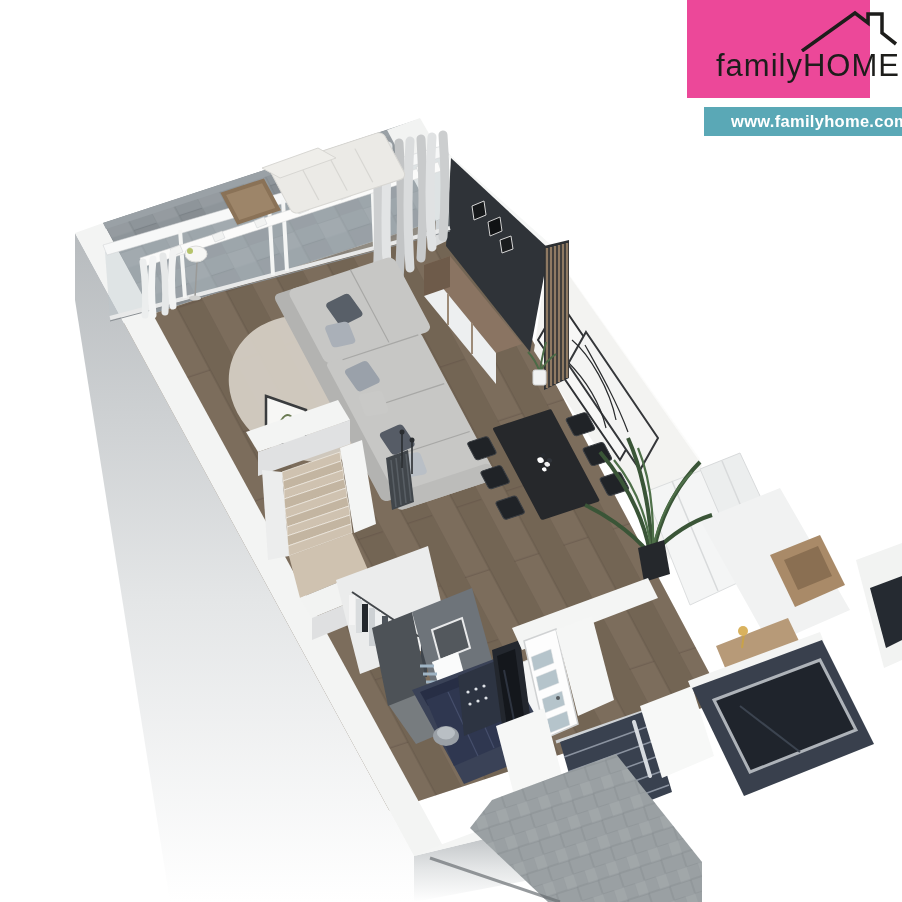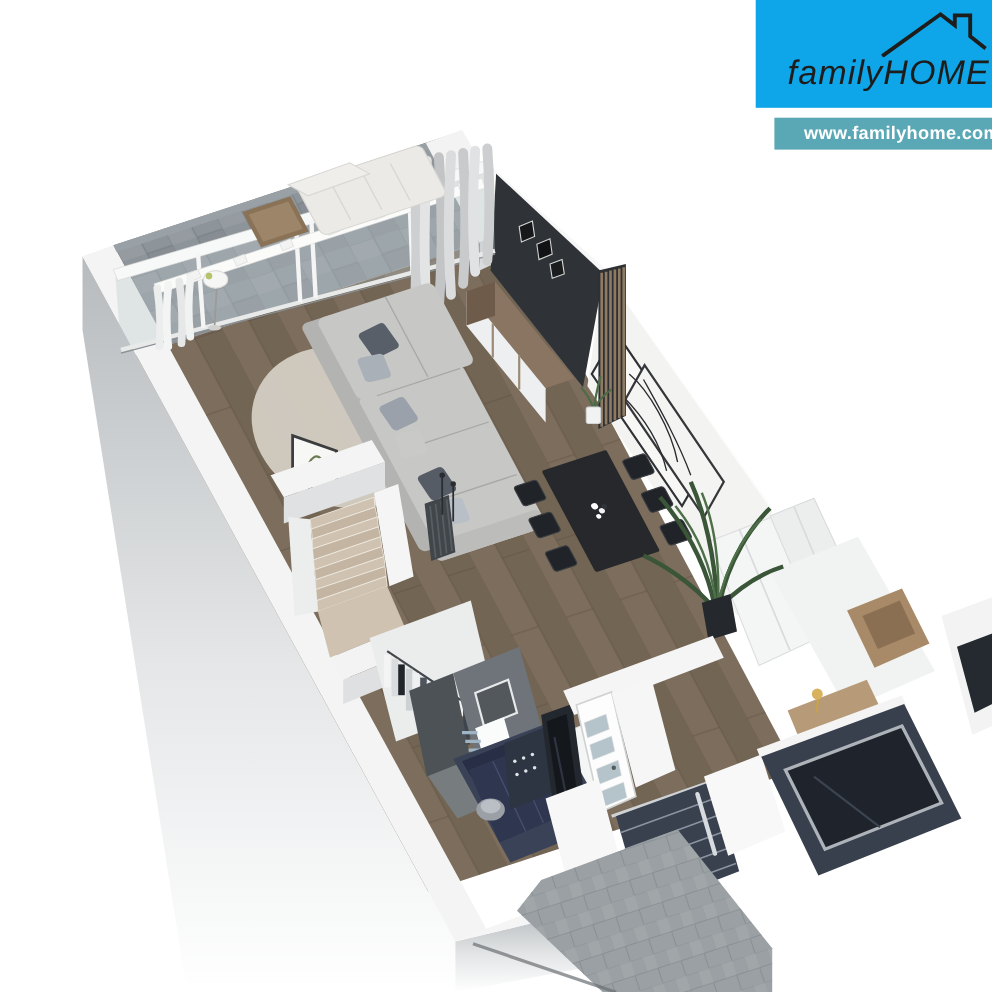--- a/index.html
+++ b/index.html
@@ -1,20 +1,20 @@
 <!DOCTYPE html>
 <html><head>
 <meta charset="utf-8">
 <style>
   html,body{margin:0;padding:0;background:#fff;}
   .stage{position:relative;width:902px;height:902px;overflow:hidden;background:#fff;
          font-family:"Liberation Sans", sans-serif;}
   .plan-svg{position:absolute;left:0;top:0;}
   
-  .logo-card{position:absolute;left:687px;top:0;width:215px;height:98px;background:#0ea5e9;font-style:italic;}
+  .logo-card{position:absolute;left:687px;top:0;width:183px;height:98px;background:#ec4899;}
   .logo-roof{position:absolute;left:112px;top:10px;}
   .logo-text{position:absolute;left:29px;top:48px;font-size:31px;letter-spacing:1px;
              color:#1d1d1b;white-space:nowrap;font-weight:400;}
   .logo-text .fam{font-weight:400;}
   .logo-text .home{font-weight:400;}
   .website-banner{position:absolute;left:704px;top:107px;width:198px;height:29px;
                   background:#5aa8b6;overflow:hidden;display:flex;align-items:center;}
   .website-banner span{color:#ffffff;font-weight:bold;font-size:16.5px;letter-spacing:.3px;
                        padding-left:27px;white-space:nowrap;}
 </style>

